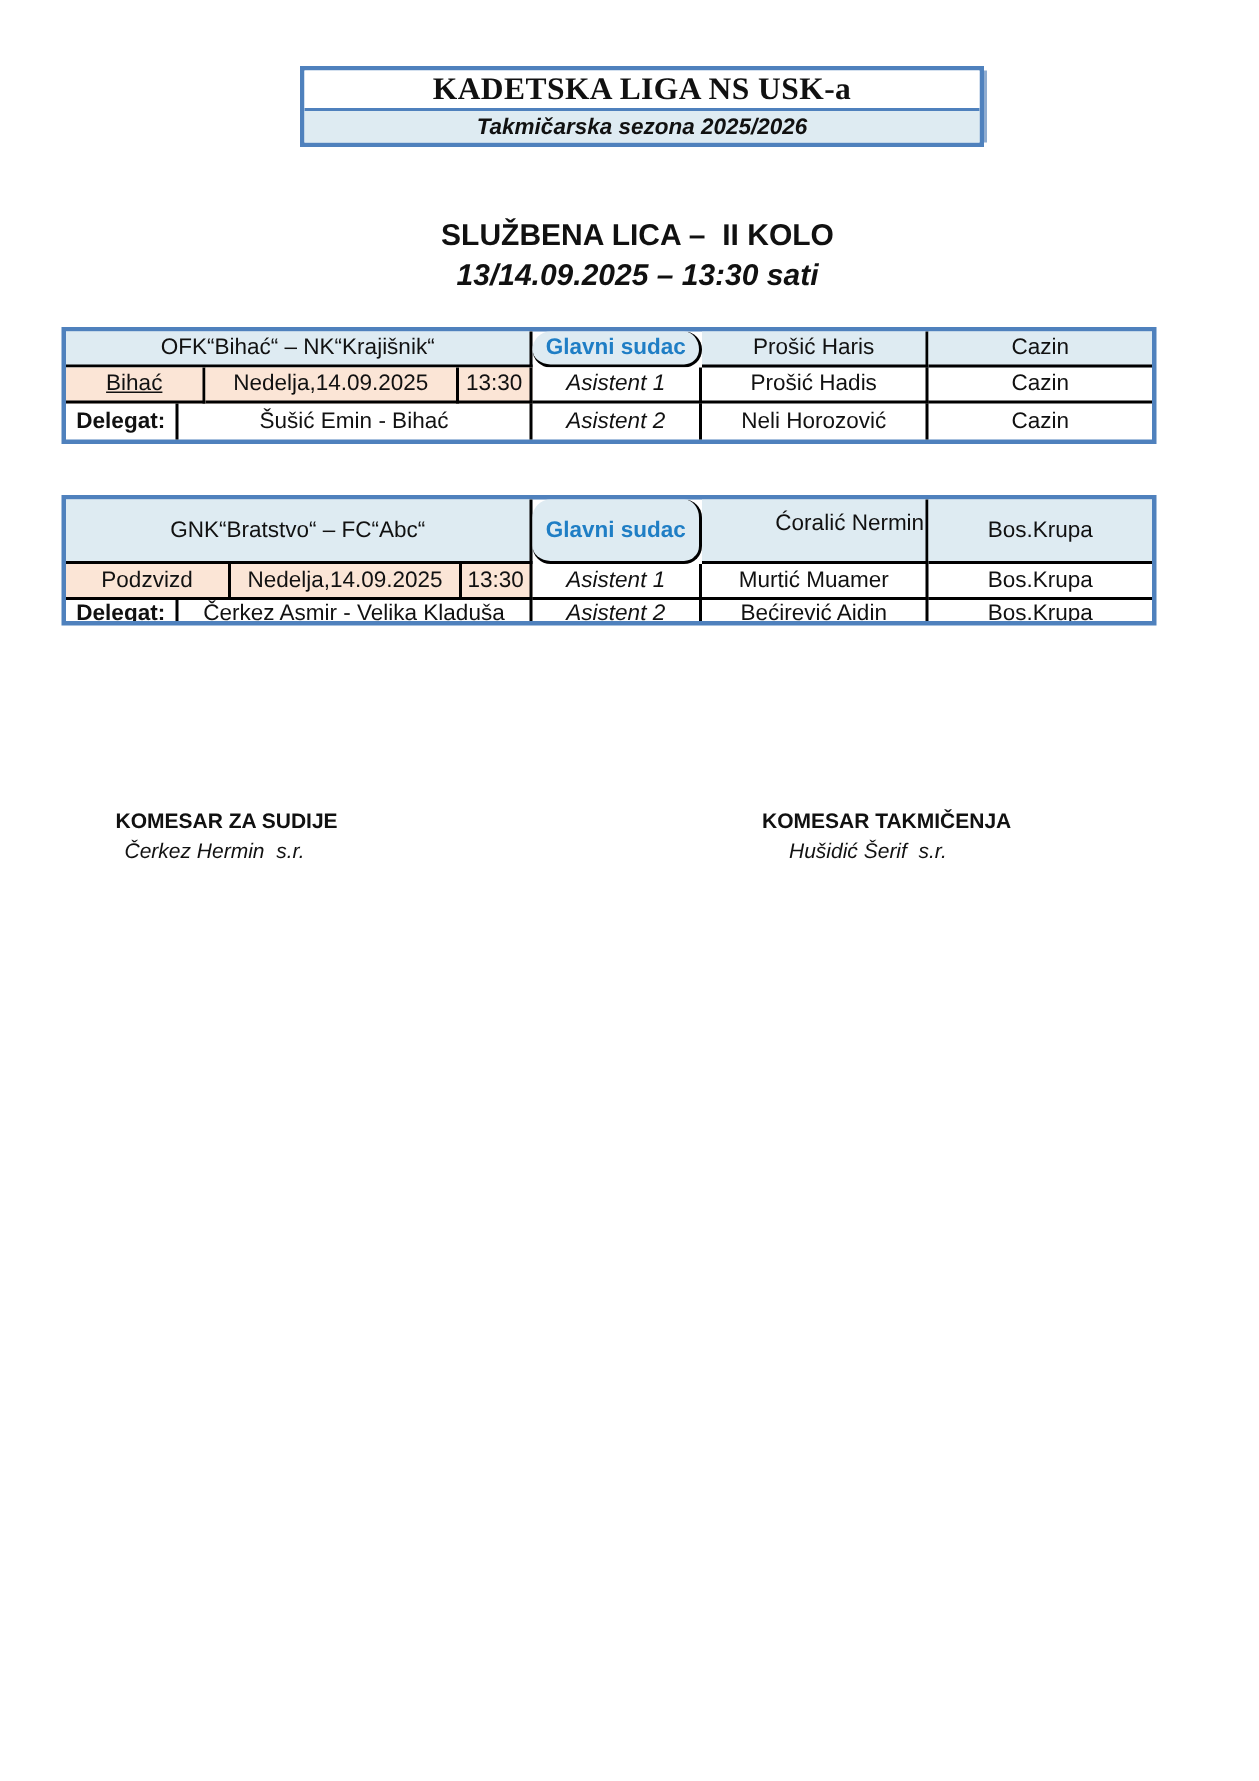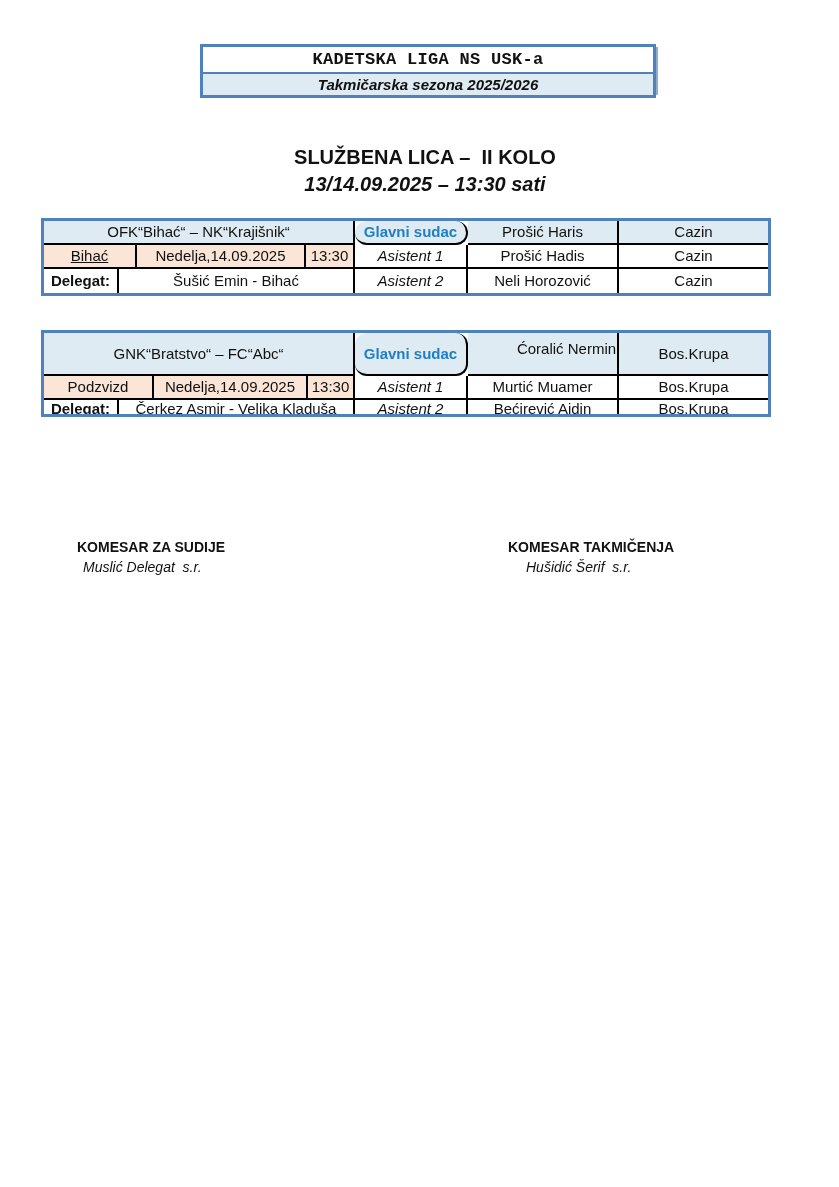--- a/index.html
+++ b/index.html
@@ -10,21 +10,21 @@
   }
   
   .league-box{
     position:absolute;left:200px;top:44px;width:450px;
     border:3px solid #4F81BD;background:#fff;
     box-shadow:5px 0 0 -3px #8FAcd0;
   }
   .league-row1{
     height:25px;display:flex;align-items:center;justify-content:center;
     background:#ffffff;border-bottom:2px solid #4F81BD;
-    font-family:Liberation Mono, monospace;font-weight:bold;font-size:17px;
+    font-family:Liberation Serif, serif;font-weight:bold;font-size:21px;
     letter-spacing:.3px;white-space:pre;
   }
   .league-row2{
     height:21px;display:flex;align-items:center;justify-content:center;
     background:#DEEBF2;font-weight:bold;font-style:italic;font-size:15px;
     white-space:pre;
   }
   
   .doc-title{
     position:absolute;left:0;top:144px;width:850px;text-align:center;
@@ -130,18 +130,18 @@
     <div class="cell w-dlabel dlabel h-t2r3">Delegat:</div>
     <div class="cell w-dname h-t2r3">Čerkez Asmir - Velika Kladuša</div>
     <div class="cell w-role role-asst h-t2r3">Asistent 2</div>
     <div class="cell w-name h-t2r3">Bećirević Aidin</div>
     <div class="cell w-city h-t2r3">Bos.Krupa</div>
   </div>
 </div>
 
 <div class="sig sig-left">
   <div class="s-title">KOMESAR ZA SUDIJE</div>
-  <div class="s-name">Muslić Delegat  s.r.</div>
+  <div class="s-name">Čerkez Hermin  s.r.</div>
 </div>
 <div class="sig sig-right">
   <div class="s-title">KOMESAR TAKMIČENJA</div>
   <div class="s-name">Hušidić Šerif  s.r.</div>
 </div>
 
 </body></html>

